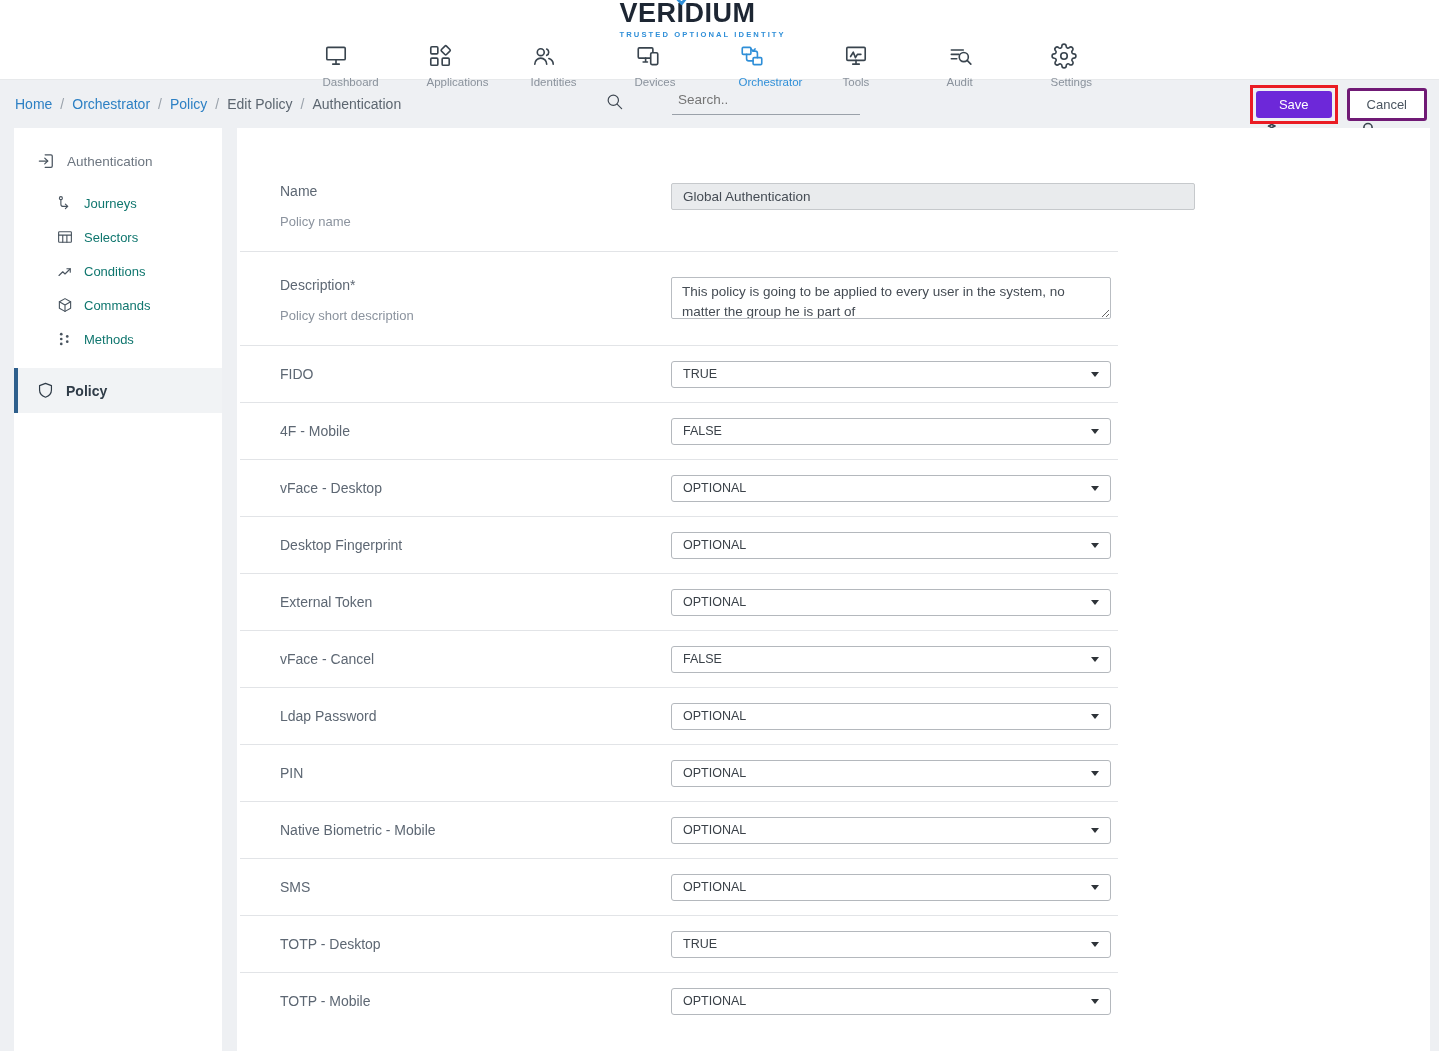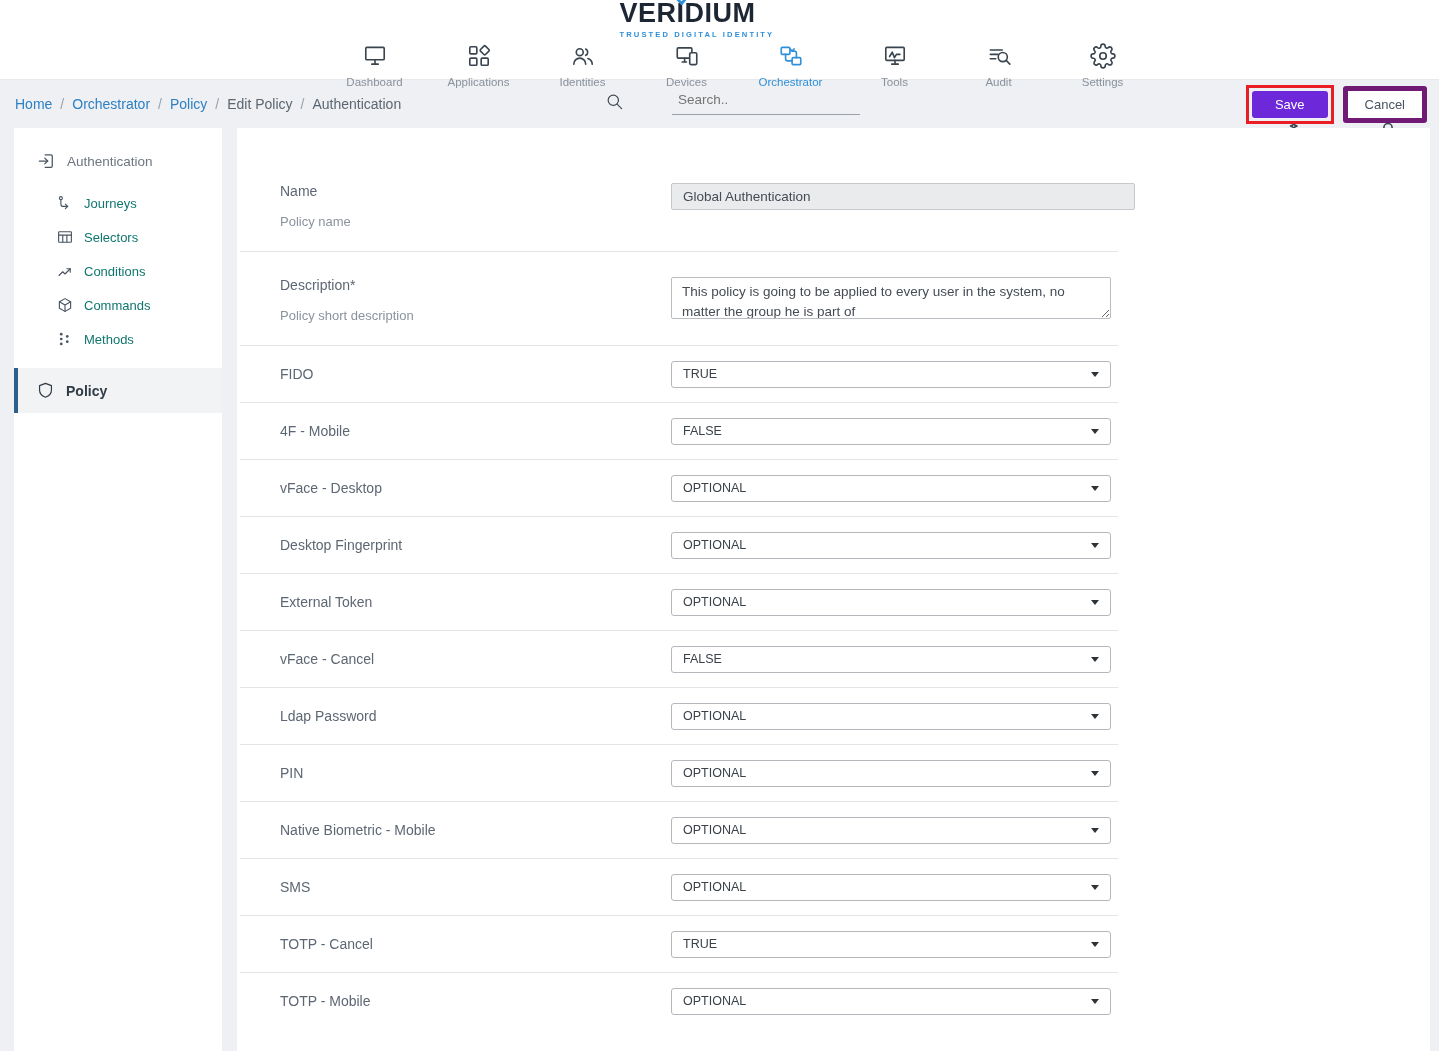--- a/index.html
+++ b/index.html
@@ -18,21 +18,21 @@
     height:80px; background:#fff; display:flex; align-items:center;
     padding:0 18px; border-bottom:1px solid #e7e9eb;flex-direction:column;
   }
   .logo { width:200px; cursor:pointer; }
   .logo .word { position:relative; font-size:27px; font-weight:bold; letter-spacing:.5px; color:#1d2633; line-height:1; }
   .logo .check { position:absolute; left:56px; top:-7px; }
   .logo .tagline { font-size:7.6px; font-weight:bold; letter-spacing:2.1px; color:#2f8fd8; margin-top:3px; }
 
   .nav { display:flex; margin-left:38px; }
   .nav-item {
-    width:104px; display:flex; flex-direction:column; align-items:center; gap:7px;
+    width:104px; display:flex; flex-direction:column; align-items:flex-start; gap:7px;
     color:#39444e; cursor:pointer; padding-top:4px;
   }
   .nav-item .nav-label { font-size:11.5px; color:#8a929c; }
   .nav-item.active { color:#2f8fd8; }
   .nav-item.active .nav-label { color:#2f8fd8; }
 
   .search { display:flex; align-items:flex-end; margin-left:26px; color:#3e4751;gap:44px; }
   .search .icon { margin-bottom:4px; }
   .search input {
     border:none; border-bottom:1px solid #9aa1a9; outline:none; background:transparent;
@@ -51,21 +51,21 @@
   .crumb .sep { color:#9aa2ab; margin:0 8px; }
   .crumb:last-of-type .sep { display:none; }
 
   .bar-actions { margin-left:auto; display:flex; align-items:center; gap:9px; }
   .save-annotation { border:3px solid #ea1c24; padding:3px; display:inline-block; }
   .btn-save {
     background:#6d28d9; color:#fff; border:none; border-radius:3px;
     padding:6px 23px; font-size:13px; cursor:pointer; font-family:inherit;
   }
   .btn-cancel {
-    background:#fff; color:#4a5560; border:5px solid #701a75; border-radius:3px;
+    background:#fff; color:#4a5560; border:3px solid #701a75; border-radius:3px;
     padding:6px 17px; font-size:13px; cursor:pointer; font-family:inherit;
   }
 
   
   .content { display:flex; align-items:stretch; padding:0 9px 0 14px; height:923px; }
 
   .sidebar { width:208px; background:#fff; padding-top:10px; flex-shrink:0; }
   .side-section { display:flex; align-items:center; gap:11px; padding:13px 0 15px 22px; color:#6d7680; font-size:13.5px; cursor:pointer; }
   .side-sub { display:flex; align-items:center; gap:10px; padding:8px 0 8px 42px; color:#0f766e; font-size:13px; cursor:pointer; }
   .side-sub .icon, .side-section .icon { color:#49545f; }
@@ -78,21 +78,21 @@
   .main { flex:1; background:#fff; margin-left:15px; padding:30px 0 0 3px; overflow:hidden; }
   .form { width:878px; }
   .form-row { display:grid; grid-template-columns:431px 440px; align-items:center; min-height:57px; }
   .form-row + .form-row { border-top:1px solid #e2e4e7; }
   .row-label { padding-left:40px; font-size:14px; color:#5d6773; }
   .row-tall { align-items:start; padding:25px 0 22px; }
   .label-stack .lab { font-size:14px; color:#5d6773; }
   .label-stack .hint { font-size:13px; color:#8b939e; margin-top:15px; }
 
   .name-input {
-    width:464px; height:27px; background:#e9ebed; border:1px solid #c6c9cc; border-radius:2px;
+    width:524px; height:27px; background:#e9ebed; border:1px solid #c6c9cc; border-radius:2px;
     padding:0 11px; font-size:13.5px; color:#454c54; font-family:inherit; outline:none;
   }
   .desc-input {
     width:440px; height:42px; background:#fff; border:1px solid #b9bdc2; border-radius:2px;
     padding:4px 10px; font-size:13.5px; color:#454c54; font-family:inherit; outline:none;
     resize:both; line-height:1.45; overflow:hidden;
   }
   .dropdown {
     width:440px; height:27px; border:1px solid #b4b8bd; border-radius:3px; background:#fff;
     display:flex; align-items:center; justify-content:space-between; padding:0 11px;
@@ -106,21 +106,21 @@
 <div class="header">
   <div class="logo">
     <div class="word">
       <span>VERIDIUM</span>
       <span class="check icon">
         <svg width="15" height="13" viewBox="0 0 16 14">
             <path d="M2 7l4 4.5L14 1.5" stroke="#2f8fd8" stroke-width="3" fill="none" stroke-linecap="round"></path>
           </svg>
       </span>
     </div>
-    <div class="tagline">TRUSTED DIGITAL IDENTITY</div>
+    <div class="tagline">TRUSTED OPTIONAL IDENTITY</div>
   </div>
 
   <div class="nav">
     <div class="nav-item">
       <span class="icon">
         <svg width="26" height="26" viewBox="0 0 24 24">
             <rect x="3.5" y="4" width="17" height="11.5" rx="1"></rect>
             <path d="M9 19.5h6M12 15.5v4"></path>
           </svg>
       </span>
@@ -442,21 +442,21 @@
 
         <div class="form-row">
           <div class="row-label">SMS</div>
           <div class="dropdown">
             <span class="dd-value">OPTIONAL</span>
             <span class="caret"></span>
           </div>
         </div>
 
         <div class="form-row">
-          <div class="row-label">TOTP - Cancel</div>
+          <div class="row-label">TOTP - Desktop</div>
           <div class="dropdown">
             <span class="dd-value">TRUE</span>
             <span class="caret"></span>
           </div>
         </div>
 
         <div class="form-row">
           <div class="row-label">TOTP - Mobile</div>
           <div class="dropdown">
             <span class="dd-value">OPTIONAL</span>

